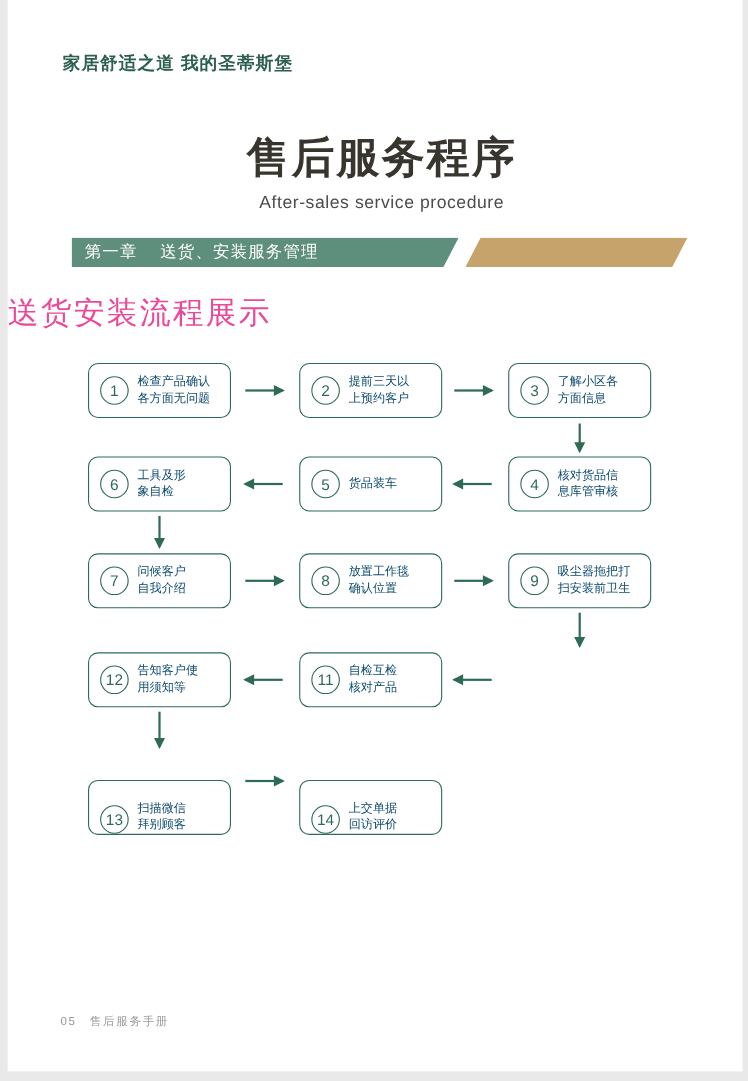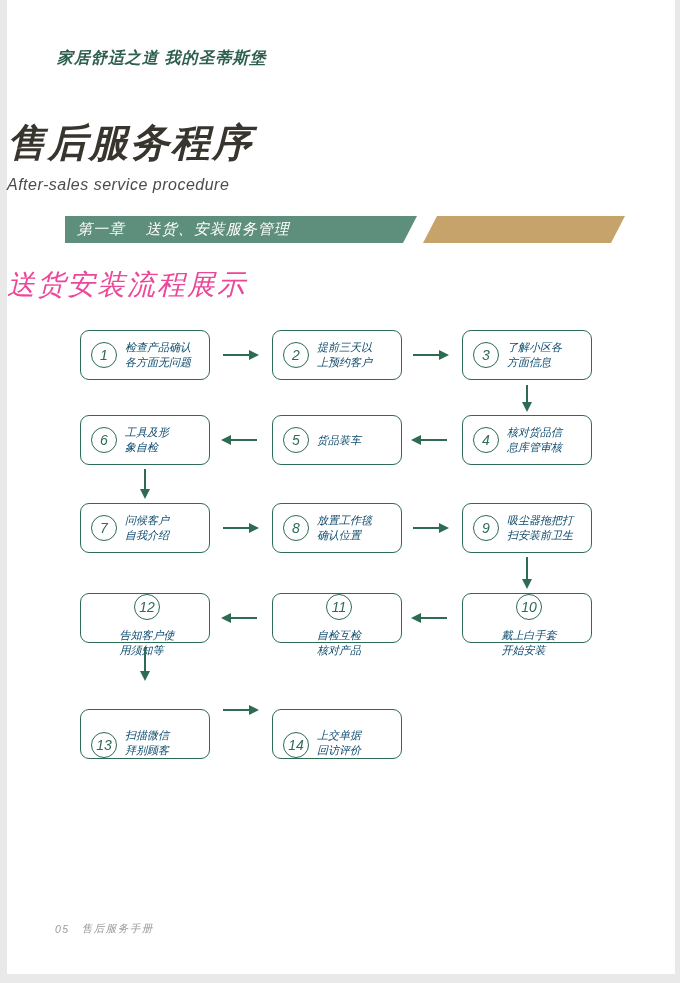--- a/index.html
+++ b/index.html
@@ -16,28 +16,27 @@
   html,body{width:680px;height:983px;}
   body{
     font-family:"Liberation Sans","DejaVu Sans",sans-serif;
     background:var(--edge);
     position:relative;
     overflow:hidden;
   }
   .page{
     position:absolute;left:7px;top:0;width:668px;height:974px;
     background:#ffffff;
-    font-style:italic;
   }
   .brand{
     position:absolute;left:50px;top:48px;
     font-size:16px;font-weight:bold;color:var(--brand-green);
     letter-spacing:1px;
   }
-  .title-wrap{position:absolute;left:0;top:116px;width:100%;}
+  .title-wrap{position:absolute;left:0;top:116px;width:100%;text-align:center;padding-left:12px;}
   .title{font-size:39px;font-weight:bold;color:var(--ink);letter-spacing:2px;}
   .subtitle{margin-top:6px;font-size:16px;color:var(--sub-gray);letter-spacing:0.5px;}
   .banner{position:absolute;left:58px;top:216px;height:27px;width:560px;}
   .banner-green{
     position:absolute;left:0;top:0;width:352px;height:27px;
     background:var(--green-banner);
     clip-path:polygon(0 0,100% 0,calc(100% - 14px) 100%,0 100%);
     display:flex;align-items:center;
   }
   .banner-text{color:#ffffff;font-size:15px;letter-spacing:1px;padding-left:12px;white-space:pre;}
@@ -52,21 +51,21 @@
   }
   
   .flow{position:absolute;left:0;top:0;width:680px;height:983px;}
   .box{
     position:absolute;width:130px;height:50px;
     border:1.6px solid var(--green-dark);border-radius:9px;
     display:flex;align-items:center;gap:8px;padding:0 6px 0 10px;
     background:#fff;
   }
   .c0{left:73px;} .c1{left:265px;} .c2{left:455px;}
-  .r0{top:330px;} .r1{top:415px;} .r2{top:503px;} .r3{top:593px;flex-direction:column;} .r4{top:709px;align-items:flex-end;}
+  .r0{top:330px;} .r1{top:415px;} .r2{top:503px;} .r3{top:593px;} .r4{top:709px;align-items:flex-end;}
   .num{
     flex:0 0 auto;width:26px;height:26px;border:1.5px solid var(--green-dark);
     border-radius:50%;display:flex;align-items:center;justify-content:center;
     font-size:14px;color:var(--green-dark);
   }
   .txt{
     font-size:11px;line-height:1.35;color:#0c4a6e;
     white-space:pre-line;font-weight:500;
   }
   .arrow-h{position:absolute;width:38px;height:10px;}
@@ -168,25 +167,20 @@
     </div>
     <div class="arrow-h arrow-right" style="left:404px;top:523px"></div>
     <div class="box r2 c2">
       <span class="num">9</span>
       <span class="txt">吸尘器拖把打
 扫安装前卫生</span>
     </div>
 
     <div class="arrow-v" style="left:515px;top:557px;height:32px"></div>
 
-    <div class="box r3 c2">
-      <span class="num">10</span>
-      <span class="txt">戴上白手套
-开始安装</span>
-    </div>
     <div class="arrow-h arrow-left" style="left:404px;top:613px"></div>
     <div class="box r3 c1">
       <span class="num">11</span>
       <span class="txt">自检互检
 核对产品</span>
     </div>
     <div class="arrow-h arrow-left" style="left:214px;top:613px"></div>
     <div class="box r3 c0">
       <span class="num">12</span>
       <span class="txt">告知客户使

